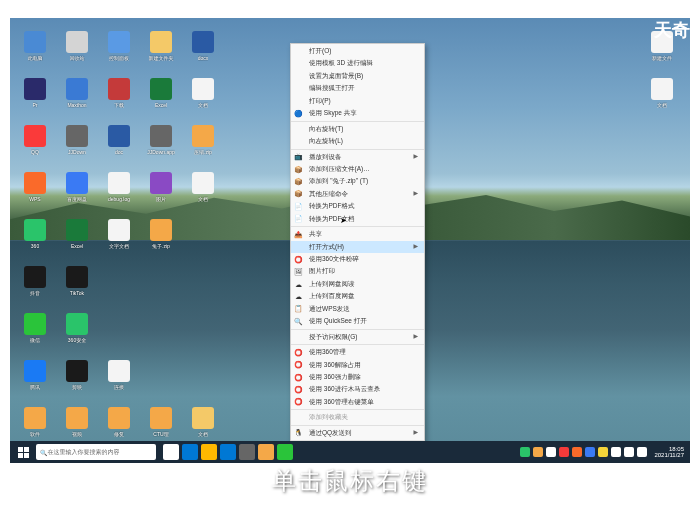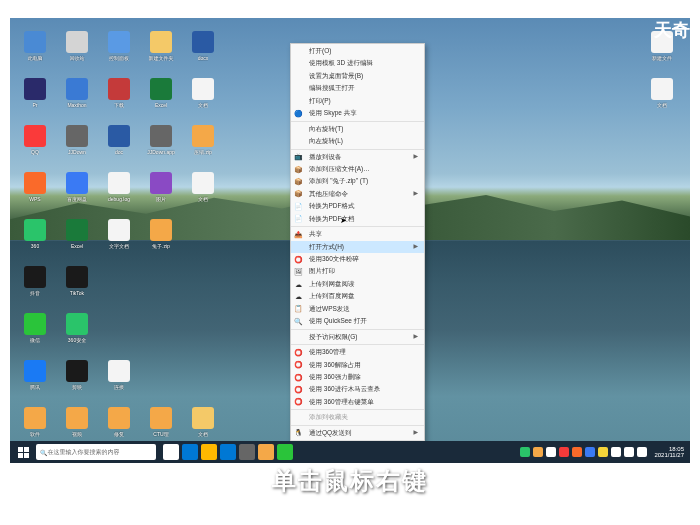--- a/index.html
+++ b/index.html
@@ -27,21 +27,21 @@
 .win-logo div{background:#fff}
 .search-box{background:#fff;height:16px;width:120px;border-radius:2px;display:flex;align-items:center;padding:0 4px;margin:0 3px;font-size:6px;color:#666}
 .task-icons{display:flex;gap:3px;margin-left:4px}
 .task-icon{width:16px;height:16px;border-radius:2px;cursor:pointer}
 .tray{margin-left:auto;display:flex;align-items:center;gap:3px;color:#fff;font-size:6px}
 .tray-icon{width:10px;height:10px;cursor:pointer}
 .clock{text-align:right;line-height:1;margin-left:4px;margin-right:3px}
 .watermark-tr{position:absolute;top:18px;right:10px;color:#fff;font-size:18px;font-weight:bold;z-index:10}
 .watermark-br{position:absolute;bottom:28px;right:14px;color:#fff;font-size:11px;font-weight:bold;display:flex;align-items:center;gap:3px;z-index:10}
 .watermark-br::before{content:"";width:12px;height:12px;background:#fff;border-radius:50%;display:inline-block}
-.subtitle{position:absolute;bottom:28px;left:50%;transform:translateX(-50%);color:#fff;font-size:24px;font-weight:bold;text-shadow:1px 1px 3px rgba(0,0,0,0.7);z-index:10;letter-spacing:2px}
+.subtitle{position:absolute;bottom:28px;left:50%;transform:translateX(-50%);color:#fff;font-size:24px;font-weight:normal;text-shadow:1px 1px 3px rgba(0,0,0,0.7);z-index:10;letter-spacing:2px}
 .cursor-ptr{position:absolute;top:198px;left:330px;font-size:8px;color:#000;z-index:5}
 </style>
 </head>
 <body>
 
 <div class="frame">
   <div class="screen">
     <div class="wallpaper">
       <div class="mountain"></div>
       <div class="reflection"></div>

